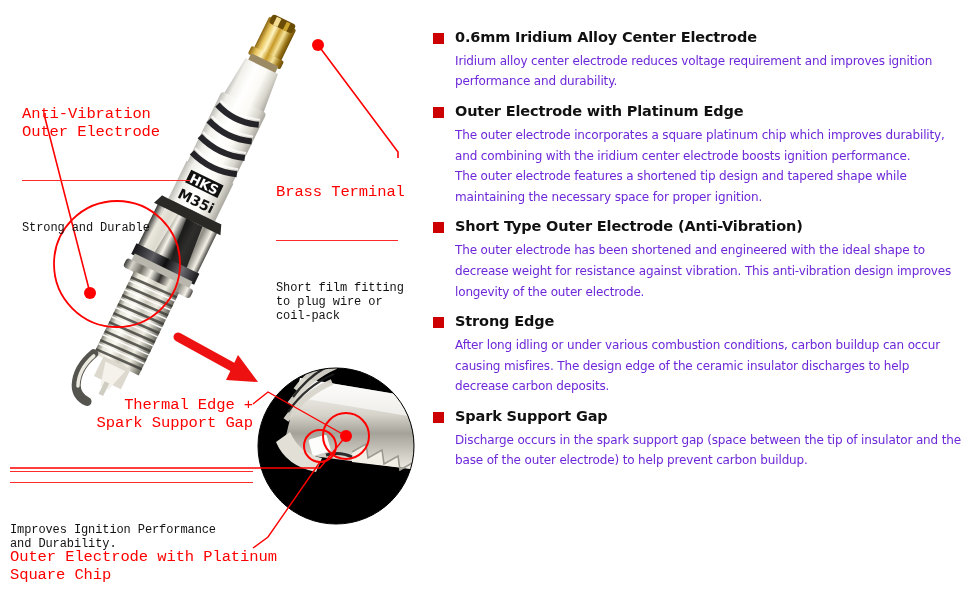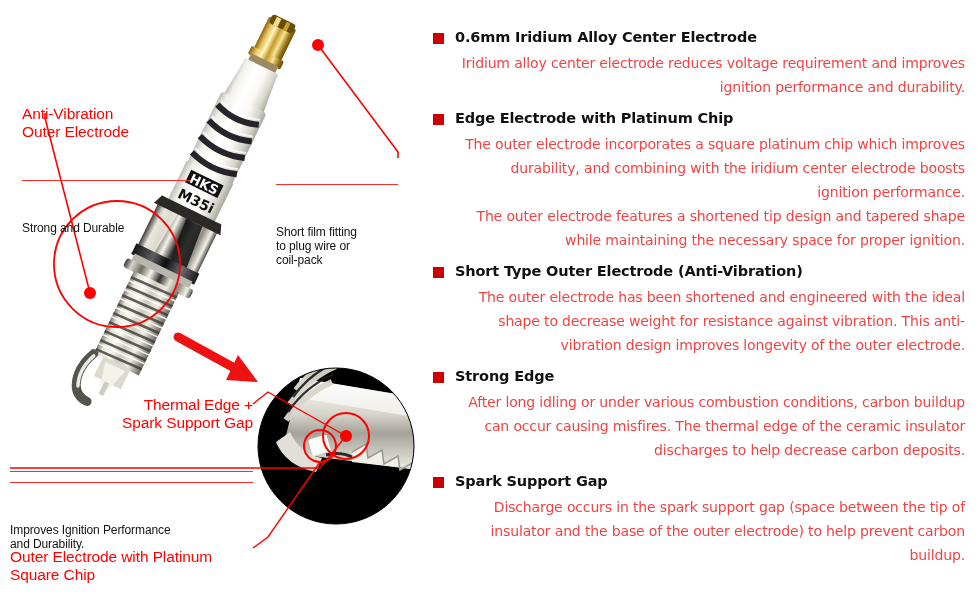--- a/index.html
+++ b/index.html
@@ -21,21 +21,21 @@
     position: absolute; left: 0; top: 0;
     width: 420px; height: 603px;
     overflow: hidden;
   }
   #plug-svg, #callout-svg { position: absolute; left: 0; top: 0; }
   #callout-svg { pointer-events: none; }
 
   
   .callout {
     position: absolute;
-    font-family: Liberation Sans, sans-serif;
+    font-family: Liberation Mono, monospace;
     line-height: 1.18;
     white-space: pre;
   }
   .callout .ttl {
     color: #ff0000;
     font-size: 15.5px;
     display: block;
     letter-spacing: -0.1px;
   }
   .callout .rule {
@@ -85,26 +85,25 @@
   }
   .feat-title {
     font-size: 14.5px;
     font-weight: bold;
     color: #111111;
     letter-spacing: -0.15px;
     line-height: 1.3;
   }
   .feat-body { padding-left: 25px; }
   .feat-para {
-    font-size: 14px;
-    color: #ef4444;
+    font-size: 12px;
+    color: #6d28d9;
     line-height: 1.72;
     letter-spacing: -0.15px;
     margin: 0;
-    text-align: right;
   }
 </style>
 </head>
 <body>
 
 <div id="root">
 
   <div id="left-panel">
 
     <svg id="plug-svg" width="420" height="603" viewBox="0 0 420 603">
@@ -312,20 +311,21 @@
     </svg>
 
     <div class="callout" id="callout-anti">
       <span class="ttl">Anti-Vibration
 Outer Electrode</span>
       <span class="rule"></span>
       <span class="dsc">Strong and Durable</span>
     </div>
 
     <div class="callout" id="callout-brass">
+      <span class="ttl">Brass Terminal</span>
       <span class="rule"></span>
       <span class="dsc">Short film fitting
 to plug wire or
 coil-pack</span>
     </div>
 
     <div class="callout" id="callout-thermal">
       <span class="ttl">Thermal Edge +
 Spark Support Gap</span>
       <span class="rule"></span>
@@ -353,21 +353,21 @@
         <span class="feat-title">0.6mm Iridium Alloy Center Electrode</span>
       </div>
       <div class="feat-body">
         <p class="feat-para">Iridium alloy center electrode reduces voltage requirement and improves ignition performance and durability.</p>
       </div>
     </div>
 
     <div class="feature">
       <div class="feat-head">
         <span class="bullet"></span>
-        <span class="feat-title">Edge Electrode with Platinum Chip</span>
+        <span class="feat-title">Outer Electrode with Platinum Edge</span>
       </div>
       <div class="feat-body">
         <p class="feat-para">The outer electrode incorporates a square platinum chip which improves durability, and combining with the iridium center electrode boosts ignition performance.</p>
         <p class="feat-para">The outer electrode features a shortened tip design and tapered shape while maintaining the necessary space for proper ignition.</p>
       </div>
     </div>
 
     <div class="feature">
       <div class="feat-head">
         <span class="bullet"></span>
@@ -377,21 +377,21 @@
         <p class="feat-para">The outer electrode has been shortened and engineered with the ideal shape to decrease weight for resistance against vibration. This anti-vibration design improves longevity of the outer electrode.</p>
       </div>
     </div>
 
     <div class="feature">
       <div class="feat-head">
         <span class="bullet"></span>
         <span class="feat-title">Strong Edge</span>
       </div>
       <div class="feat-body">
-        <p class="feat-para">After long idling or under various combustion conditions, carbon buildup can occur causing misfires. The thermal edge of the ceramic insulator discharges to help decrease carbon deposits.</p>
+        <p class="feat-para">After long idling or under various combustion conditions, carbon buildup can occur causing misfires. The design edge of the ceramic insulator discharges to help decrease carbon deposits.</p>
       </div>
     </div>
 
     <div class="feature">
       <div class="feat-head">
         <span class="bullet"></span>
         <span class="feat-title">Spark Support Gap</span>
       </div>
       <div class="feat-body">
         <p class="feat-para">Discharge occurs in the spark support gap (space between the tip of insulator and the base of the outer electrode) to help prevent carbon buildup.</p>

